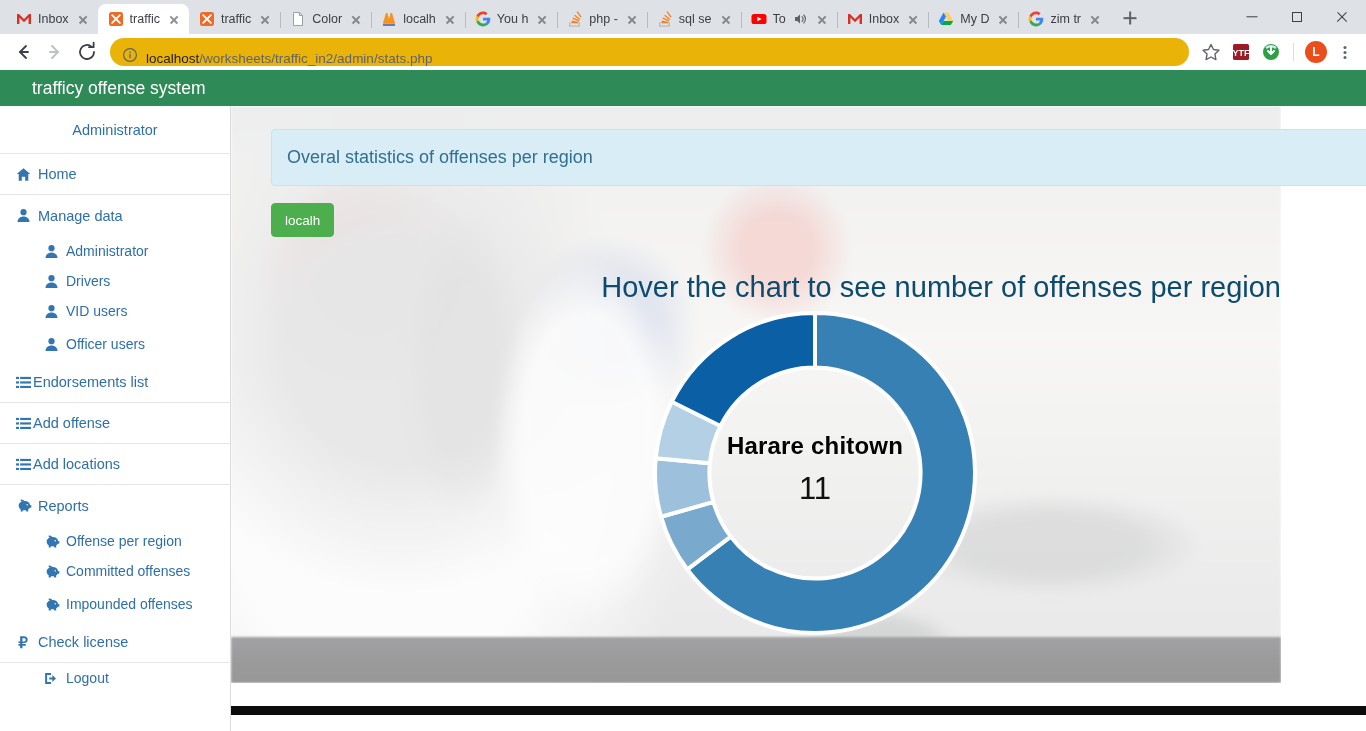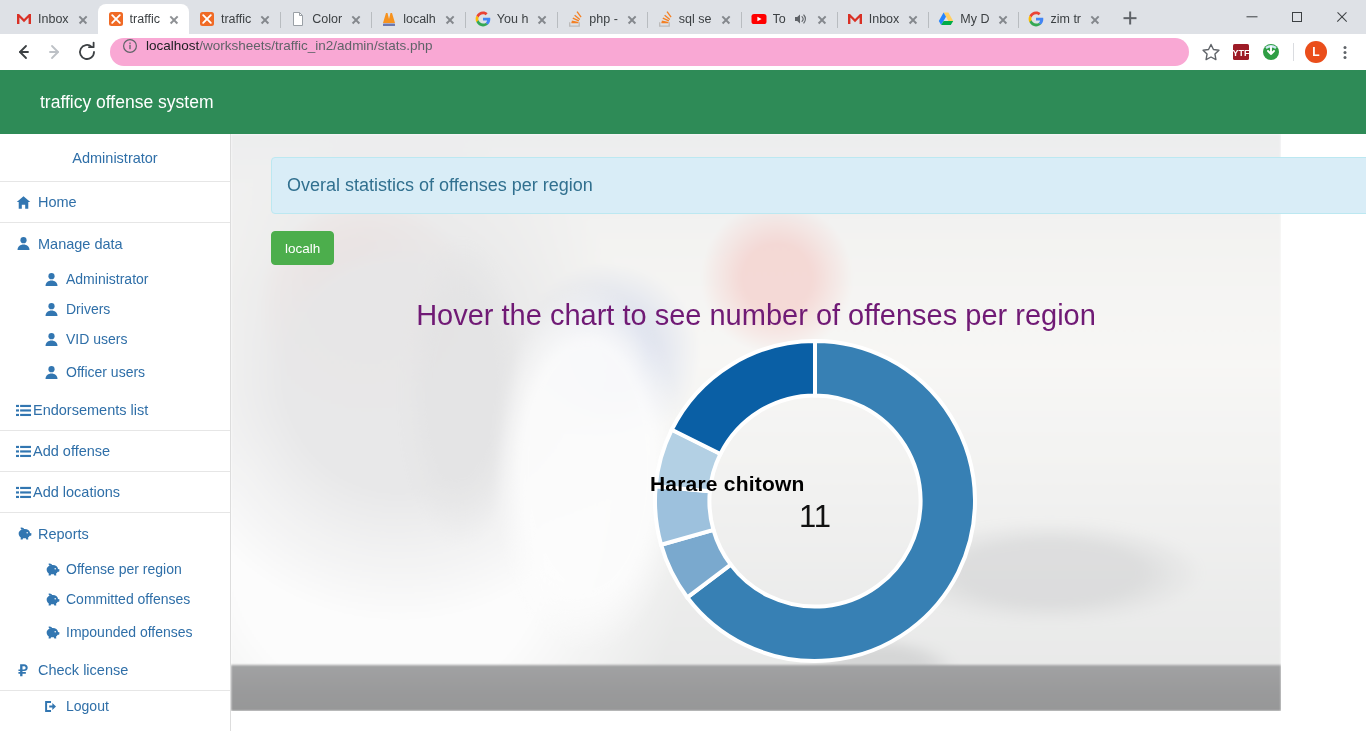--- a/index.html
+++ b/index.html
@@ -41,41 +41,41 @@
   .wc.max i { width:10px; height:10px; border:1.4px solid #3c4043; transform:translate(-50%,-50%); }
   .wc.cls i { width:13px; height:13px; transform:translate(-50%,-50%); }
   .wc.cls i:before, .wc.cls i:after { content:""; position:absolute; left:0; top:6px;
         width:13px; height:1.4px; background:#3c4043; }
   .wc.cls i:before { transform:rotate(45deg); }
   .wc.cls i:after  { transform:rotate(-45deg); }
 
   .toolbar { height:36px; background:#fff; display:flex; align-items:center;
              padding:0 8px; gap:2px; }
   .navbtn { width:30px; height:30px; position:relative; flex:0 0 30px; }
-  .omnibox { flex:1 1 auto; height:28px; background:#f9a8d4; border-radius:14px;
-             display:flex; align-items:flex-start; padding:0 10px 0 12px; margin:0 6px;
+  .omnibox { flex:1 1 auto; height:28px; background:#eab308; border-radius:14px;
+             display:flex; align-items:flex-end; padding:0 10px 0 12px; margin:0 6px;
              font-size:13.5px; color:#202124; gap:8px; }
   .omnibox .urltext { white-space:nowrap; overflow:hidden; }
   .omnibox .urltext .dim { color:#5f6368; }
   .tbicon { width:28px; height:28px; position:relative; flex:0 0 28px; }
   .divider-v { width:1px; height:18px; background:#dadce0; margin:0 6px; }
   .avatar { width:22px; height:22px; border-radius:50%; background:#ea4e1b;
             color:#fff; font-size:12px; display:flex; align-items:center;
             justify-content:center; font-weight:600; }
   .kebab { width:26px; height:28px; position:relative; }
   .kebab span { position:absolute; left:50%; width:3px; height:3px; border-radius:50%;
                 background:#5f6368; transform:translateX(-50%); }
   .kebab span:nth-child(1){ top:8px; } .kebab span:nth-child(2){ top:13px; }
   .kebab span:nth-child(3){ top:18px; }
 
   
   #page { position:absolute; left:0; top:70px; width:1366px; height:661px;
           background:#fff; overflow:hidden; }
-  .appheader { height:64px; background:#2e8b57; display:flex; align-items:center;
-               padding-left:40px; }
+  .appheader { height:36px; background:#2e8b57; display:flex; align-items:center;
+               padding-left:32px; }
   .appheader .brand { color:#fff; font-size:17.5px; }
 
   .body-wrap { position:relative; height:609px; }
 
   .sidebar { position:absolute; left:0; top:0; width:231px; height:705px;
              background:#fff; border-right:1px solid #ddd; z-index:5; }
   .side-user { height:48px; display:flex; align-items:center; justify-content:center;
                color:#2f6fa8; font-size:14.5px; border-bottom:1px solid #e6e6e6; }
   .side-item { height:41px; display:flex; align-items:center; padding-left:16px;
                gap:7px; color:#2f6fa8; font-size:14.5px; border-bottom:1px solid #e6e6e6; }
@@ -114,25 +114,25 @@
 
   .alertbox { position:absolute; left:40px; top:23px; width:1144px; height:57px;
               background:#d9edf7; border:1px solid #bce8f1; border-radius:4px;
               display:flex; align-items:center; padding-left:15px;
               color:#31708f; font-size:18px; }
   .printbtn { position:absolute; left:40px; top:97px; height:34px;
               background:#4cae4c; border:1px solid #4cae4c; border-radius:4px;
               color:#fff; font-size:13.5px; padding:0 13px;
               display:flex; align-items:center; }
   .chart-title { position:absolute; left:0; top:165px; width:1050px;
-                 text-align:center; font-size:29px; color:#701a75; }
+                 text-align:right; font-size:29px; color:#0c4a6e; }
   .donut-wrap { position:absolute; left:419px; top:202px; width:330px; height:330px; }
   .donut-wrap svg { display:block; }
-  .donut-label { position:absolute; left:0; top:136px; width:330px; text-align:left;
-                 font-size:21px; font-weight:bold; color:#000; letter-spacing:.2px; }
+  .donut-label { position:absolute; left:0; top:124px; width:330px; text-align:center;
+                 font-size:24px; font-weight:bold; color:#000; letter-spacing:.2px; }
   .donut-value { position:absolute; left:0; top:163px; width:330px; text-align:center;
                  font-size:31px; color:#111; }
   .blackbar { position:absolute; left:0; bottom:0; width:1366px; height:9px;
               background:#0b0b0b; }
 </style>
 </head>
 <body>
 
 <div id="browser">
 

